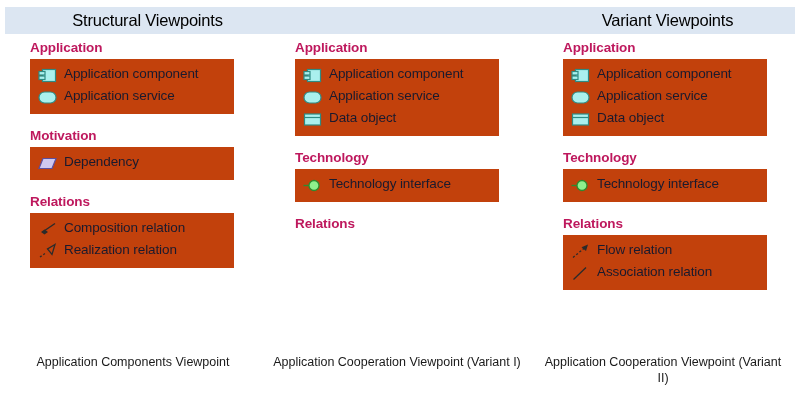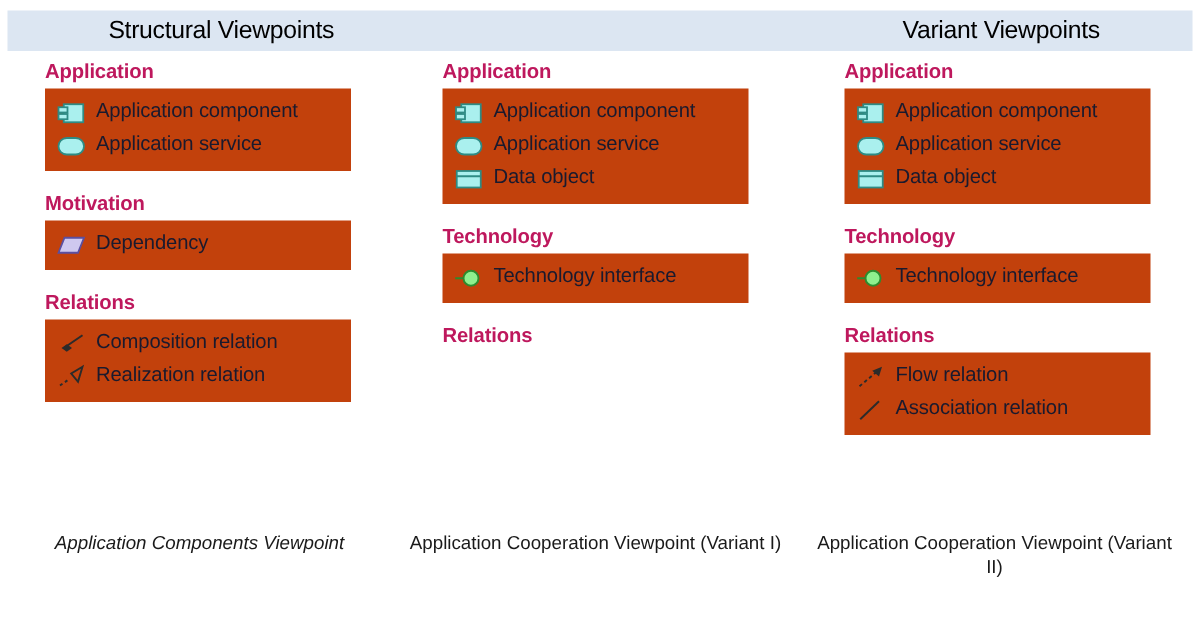--- a/index.html
+++ b/index.html
@@ -90,21 +90,21 @@
   
   .caption {
     position: absolute;
     top: 354px;
     width: 250px;
     text-align: center;
     font-size: 12.5px;
     color: #1a1a1a;
     line-height: 16px;
   }
-  #caption-0 { left: 8px; font-style: italic;   }
+  #caption-0 { left: 8px;   }
   #caption-1 { left: 272px; }
   #caption-2 { left: 538px; }
 </style>
 </head>
 <body>
 
 <div id="header-band">
   <div class="header-title" id="header-title-0">Structural Viewpoints</div>
   <div class="header-title" id="header-title-2">Variant Viewpoints</div>
 </div>

